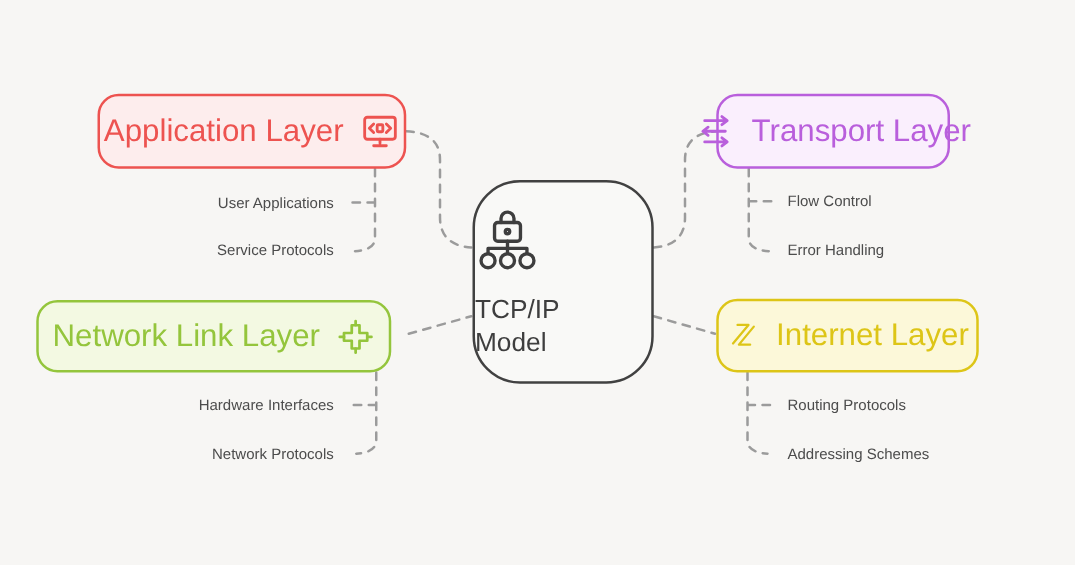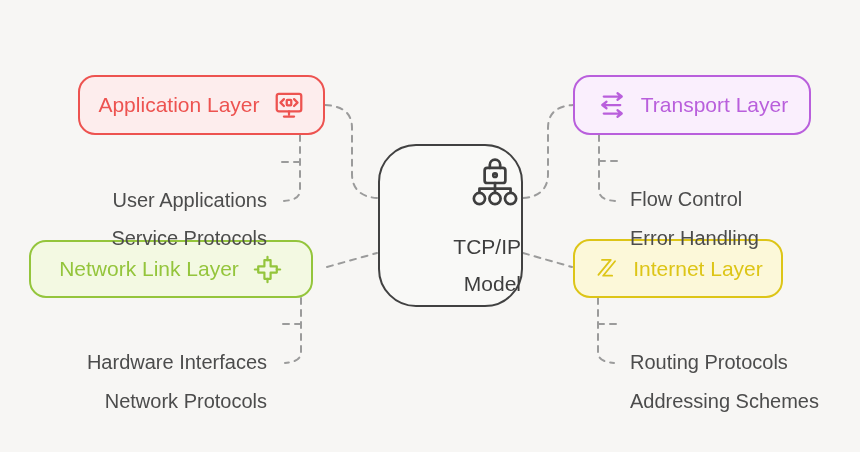--- a/index.html
+++ b/index.html
@@ -42,33 +42,33 @@
     stroke-linecap: round;
   }
   .layer-box {
     position: absolute;
     display: flex;
     align-items: center;
     justify-content: center;
     gap: 13px;
     border-radius: 17px;
     border: 2px solid;
-    font-size: 21px;
+    font-size: 25px;
     white-space: nowrap;
   }
   .layer-box .icon { display: flex; align-items: center; }
   .layer-box svg { display: block; }
   .box-application {
     left: 78px; top: 75px; width: 247px; height: 60px;
     border-color: var(--application-accent);
     background: var(--application-bg);
     color: var(--application-accent);
   }
   .box-transport {
-    left: 573px; top: 75px; width: 238px; height: 60px;
+    left: 573px; top: 75px; width: 187px; height: 60px;
     border-color: var(--transport-accent);
     background: var(--transport-bg);
     color: var(--transport-accent);
   }
   .box-network-link {
     left: 29px; top: 240px; width: 284px; height: 58px;
     border-color: var(--network-link-accent);
     background: var(--network-link-bg);
     color: var(--network-link-accent);
   }
@@ -80,38 +80,37 @@
   }
   .center-box {
     position: absolute;
     left: 378px; top: 144px; width: 145px; height: 163px;
     border: 2.5px solid var(--center-border);
     border-radius: 38px;
     background: var(--center-bg);
     color: var(--center-text);
     display: flex;
     flex-direction: column;
-    align-items: flex-end;
+    align-items: flex-start;
     justify-content: center;
-    gap: 12px;
+    gap: 2px;
   }
   .center-box .center-icon { margin-bottom: 7px; }
   .center-box .center-line {
     font-size: 21px;
     line-height: 25px;
     color: var(--center-text);
   }
   .sub-item {
     position: absolute;
     height: 24px;
     line-height: 24px;
-    font-size: 20px;
+    font-size: 12px;
     color: var(--subitem-text);
     white-space: nowrap;
-    margin-top: 38px;
   }
   .sub-left  { right: 593px; text-align: right; }
   .sub-right { left: 630px; }
 </style>
 </head>
 <body>
 
 <div class="stage">
 
   <svg class="connectors" viewBox="0 0 860 452">

